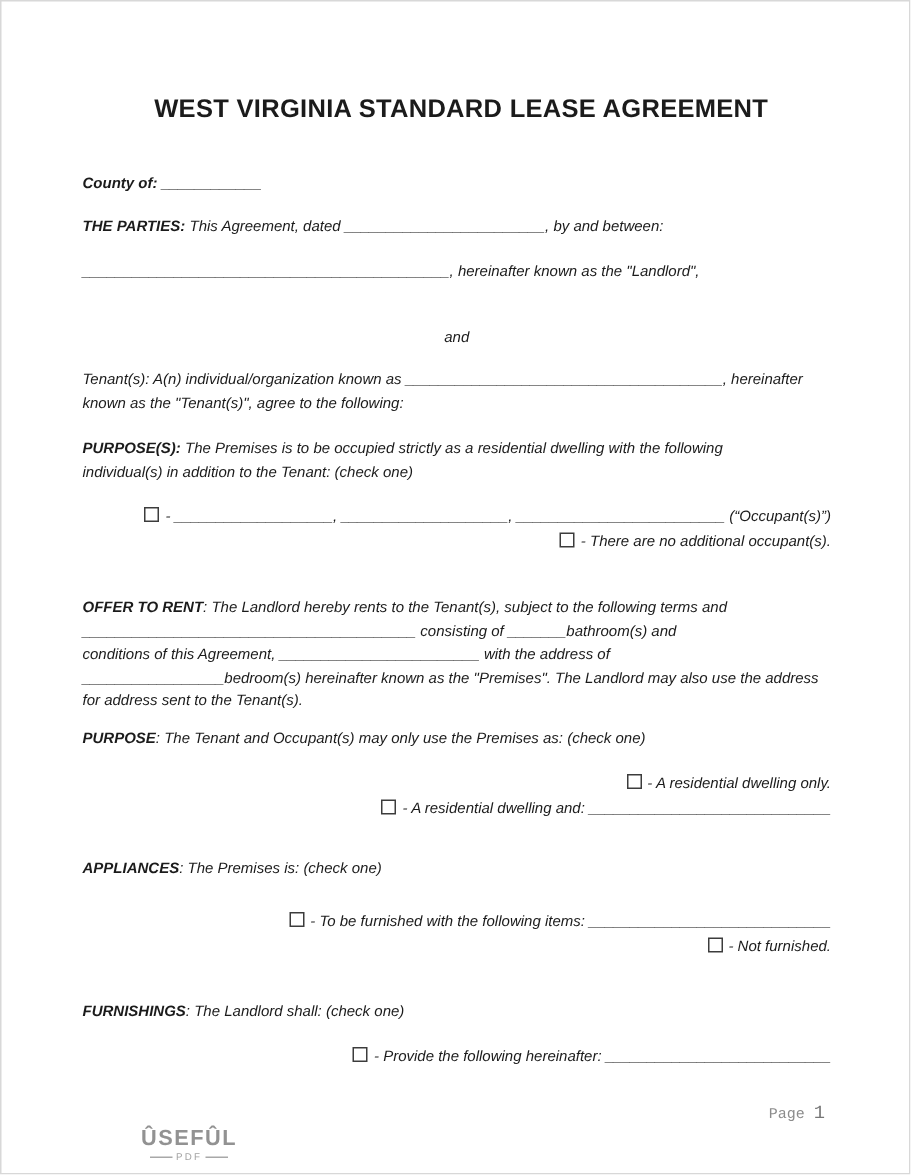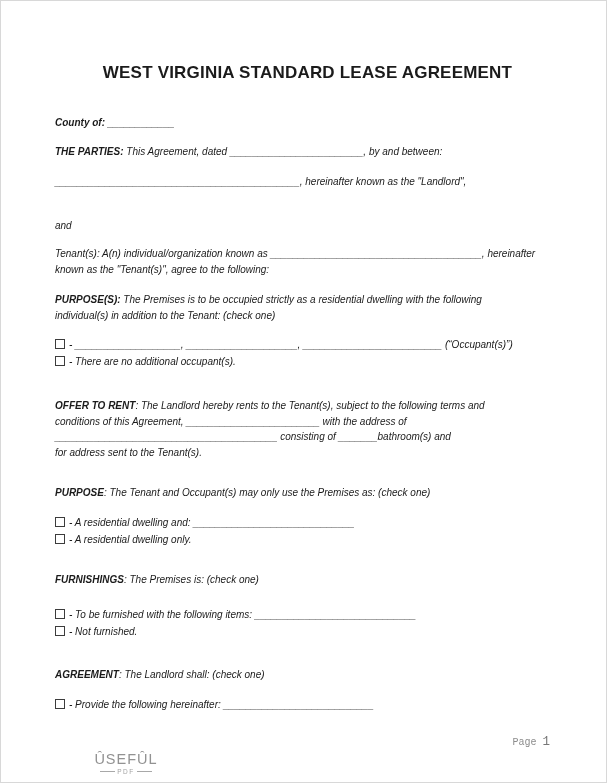--- a/index.html
+++ b/index.html
@@ -15,37 +15,37 @@
     border:1px solid #d8d8d8; box-sizing:border-box;
   }
   .title {
     position:absolute; top:63px; left:4px; width:607px;
     text-align:center; font-size:17px; font-weight:700;
     line-height:20px; letter-spacing:0.2px;
   }
   .sec { position:absolute; left:55px; width:499px; line-height:15.5px;font-style:italic; }
   .line { white-space:pre; }
   .b { font-weight:700; }
-  .centered { }
-  .opts { line-height:17px; }
+  .centered { text-align:center; }
+  .opts { line-height:17px;text-align:right; }
   .opt { white-space:pre; }
   .cb {
     display:inline-block; width:8px; height:8px;
     border:1px solid #3c3c3c; margin-right:4px;
     vertical-align:-1px; background:#fff;
   }
   .pageno {
     position:absolute; top:735px; right:57px;
     font-family:Liberation Mono, monospace;
     color:#8c8c8c; font-size:10px;
   }
   .pageno .num { font-size:12.5px; color:#777; }
   .logo { position:absolute; left:88px; top:751px; width:76px; }
   .logo-text {
-    font-weight:400; font-size:14.5px; letter-spacing:1px;
+    font-weight:700; font-size:14.5px; letter-spacing:1px;
     color:#929292; text-align:center; line-height:16px;
   }
   .logo-sub {
     display:flex; align-items:center; justify-content:center;
     gap:2px; margin-top:1px;
   }
   .logo-sub .txt { font-size:6.5px; letter-spacing:1.5px; color:#a3a3a3; }
   .dash { width:15px; height:1px; background:#a8a8a8; }
 </style>
 </head>
@@ -79,45 +79,46 @@
   <div class="line">individual(s) in addition to the Tenant: (check one)</div>
 </div>
 
 <div class="sec opts" style="top:336px">
   <div class="opt"><span class="cb"></span><span>- ___________________, ____________________, _________________________ (“Occupant(s)”)</span></div>
   <div class="opt"><span class="cb"></span><span>- There are no additional occupant(s).</span></div>
 </div>
 
 <div class="sec" style="top:398px">
   <div class="line"><span class="b">OFFER TO RENT</span><span>: The Landlord hereby rents to the Tenant(s), subject to the following terms and</span></div>
+  <div class="line">________________________________________ consisting of _______bathroom(s) and</div>
   <div class="line">conditions of this Agreement, ________________________ with the address of</div>
-  <div class="line">________________________________________ consisting of _______bathroom(s) and</div>
+  <div class="line">_________________bedroom(s) hereinafter known as the "Premises". The Landlord may also use the address</div>
   <div class="line">for address sent to the Tenant(s).</div>
 </div>
 
 <div class="sec" style="top:485px">
   <div class="line"><span class="b">PURPOSE</span><span>: The Tenant and Occupant(s) may only use the Premises as: (check one)</span></div>
 </div>
 
 <div class="sec opts" style="top:514px">
+  <div class="opt"><span class="cb"></span><span>- A residential dwelling only.</span></div>
   <div class="opt"><span class="cb"></span><span>- A residential dwelling and: _____________________________</span></div>
-  <div class="opt"><span class="cb"></span><span>- A residential dwelling only.</span></div>
 </div>
 
 <div class="sec" style="top:572px">
-  <div class="line"><span class="b">FURNISHINGS</span><span>: The Premises is: (check one)</span></div>
+  <div class="line"><span class="b">APPLIANCES</span><span>: The Premises is: (check one)</span></div>
 </div>
 
 <div class="sec opts" style="top:606px">
   <div class="opt"><span class="cb"></span><span>- To be furnished with the following items: _____________________________</span></div>
   <div class="opt"><span class="cb"></span><span>- Not furnished.</span></div>
 </div>
 
 <div class="sec" style="top:667px">
-  <div class="line"><span class="b">AGREEMENT</span><span>: The Landlord shall: (check one)</span></div>
+  <div class="line"><span class="b">FURNISHINGS</span><span>: The Landlord shall: (check one)</span></div>
 </div>
 
 <div class="sec opts" style="top:696px">
   <div class="opt"><span class="cb"></span><span>- Provide the following hereinafter: ___________________________</span></div>
 </div>
 
 <div class="pageno"><span>Page </span><span class="num">1</span></div>
 
 <div class="logo">
   <div class="logo-text">ÛSEFÛL</div>

